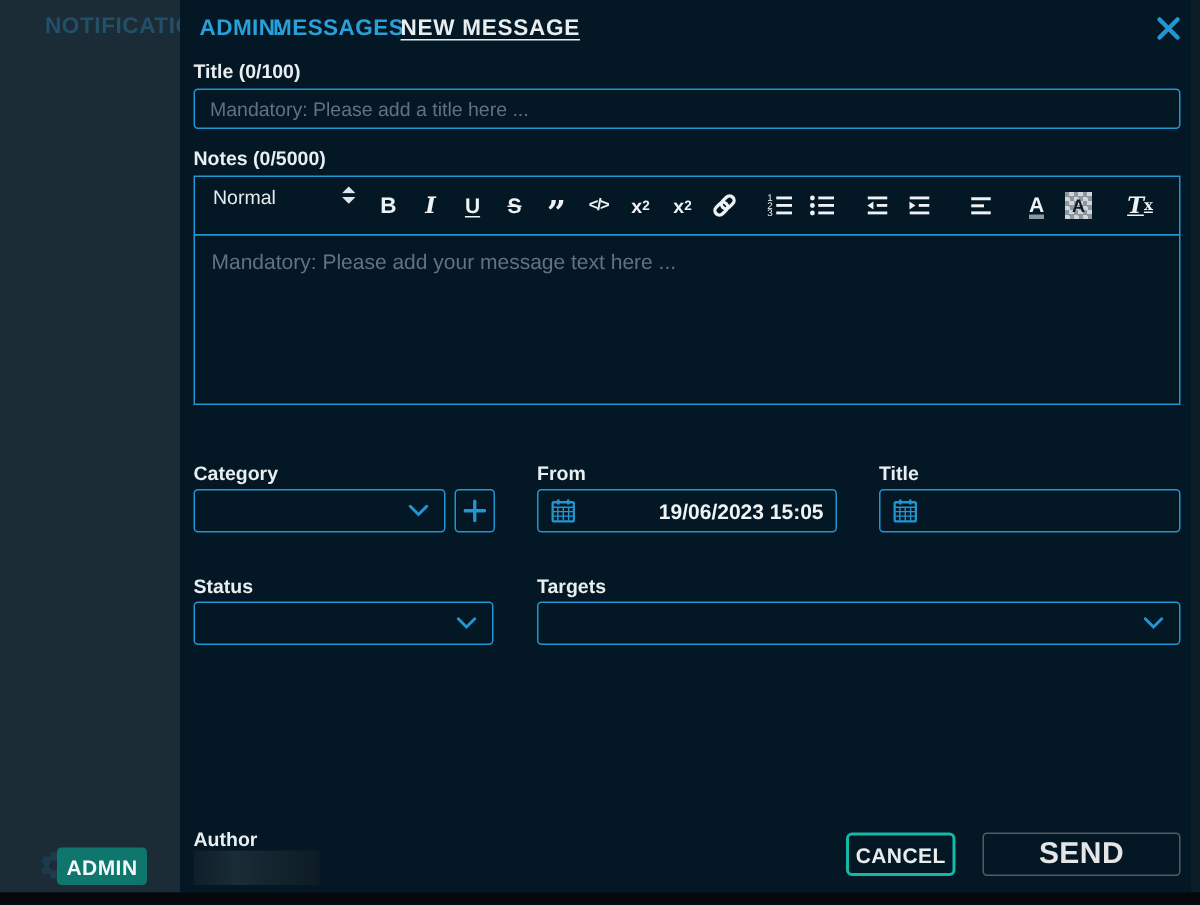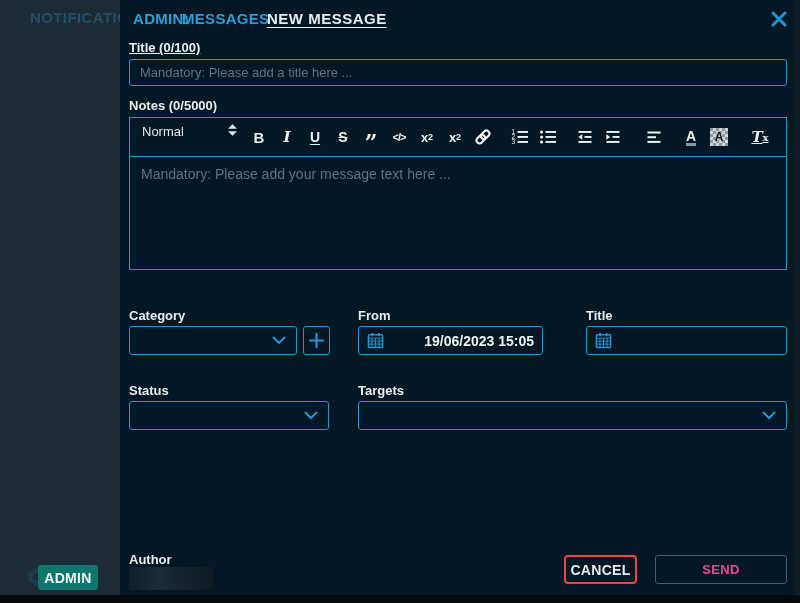--- a/index.html
+++ b/index.html
@@ -107,28 +107,28 @@
     color:#eef3f5; font-size:14px; font-weight:700; font-family:"Liberation Sans", sans-serif;
     width:100%;
   }
   .author-box {
     position:absolute; left:9px; top:567px; width:84px; height:23px;
     background:linear-gradient(90deg,#0f1f29 0%, #1a2c36 35%, #15252f 60%, #0c1b24 100%);
     filter:blur(.4px);
   }
   .btn-cancel {
     position:absolute; left:444px; top:555px; width:73px; height:29px;
-    background:transparent; border:2px solid #ef4444; border-radius:4px;
+    background:transparent; border:2px solid #14b8a6; border-radius:4px;
     color:#e8edef; font-size:14px; font-weight:600; letter-spacing:.3px;
     font-family:"Liberation Sans", sans-serif; cursor:pointer;
   }
   .btn-send {
     position:absolute; left:535px; top:555px; width:132px; height:29px;
     background:transparent; border:1px solid #4e5e67; border-radius:3px;
-    color:#ec4899; font-size:13px; font-weight:600; letter-spacing:.3px;
+    color:#e5e5e5; font-size:20px; font-weight:600; letter-spacing:.3px;
     font-family:"Liberation Sans", sans-serif;
   }
 </style>
 </head>
 <body>
 
 <div class="page-left">
   <div class="page-title">NOTIFICATIONS (</div>
   <svg class="gear" viewBox="0 0 24 24">
     <path fill="#1c3c4e" d="M19.14 12.94c.04-.3.06-.61.06-.94 0-.32-.02-.64-.07-.94l2.03-1.58c.18-.14.23-.41.12-.61l-1.92-3.32c-.12-.22-.37-.29-.59-.22l-2.39.96c-.5-.38-1.03-.7-1.62-.94l-.36-2.54c-.04-.24-.24-.41-.48-.41h-3.84c-.24 0-.43.17-.47.41l-.36 2.54c-.59.24-1.13.57-1.62.94l-2.39-.96c-.22-.08-.47 0-.59.22L2.74 8.87c-.12.21-.08.47.12.61l2.03 1.58c-.05.3-.09.63-.09.94s.02.64.07.94l-2.03 1.58c-.18.14-.23.41-.12.61l1.92 3.32c.12.22.37.29.59.22l2.39-.96c.5.38 1.03.7 1.62.94l.36 2.54c.05.24.24.41.48.41h3.84c.24 0 .44-.17.47-.41l.36-2.54c.59-.24 1.13-.56 1.62-.94l2.39.96c.22.08.47 0 .59-.22l1.92-3.32c.12-.22.07-.47-.12-.61l-2.01-1.58zM12 15.6c-1.98 0-3.6-1.62-3.6-3.6s1.62-3.6 3.6-3.6 3.6 1.62 3.6 3.6-1.62 3.6-3.6 3.6z"></path>
@@ -140,21 +140,21 @@
 
 <div class="modal">
 
   <span class="hdr-prefix">ADMIN:</span>
   <span class="hdr-section">MESSAGES</span>
   <span class="hdr-active">NEW MESSAGE</span>
   <svg class="close-x" viewBox="0 0 18 18">
     <path d="M3 3 L15 15 M15 3 L3 15" stroke="#2196d3" stroke-width="3" fill="none" stroke-linecap="round"></path>
   </svg>
 
-  <div class="lbl" style="left:9px; top:40px;text-decoration:underline;">Title (0/100)</div>
+  <div class="lbl" style="left:9px; top:40px;">Title (0/100)</div>
   <input class="txt-input" type="text" placeholder="Mandatory: Please add a title here ..." style="">
 
   <div class="lbl" style="left:9px; top:98px;">Notes (0/5000)</div>
 
   <div class="ql-toolbar">
     <div class="fmt-picker">
       <span class="fmt-label">Normal</span>
       <span class="fmt-arrows">
         <svg width="9" height="5" viewBox="0 0 10 5">
             <path d="M5 0 L10 5 H0 Z" fill="#dfe6e9"></path>
@@ -252,21 +252,21 @@
         <path d="M1.5 1.5 L7 7 L12.5 1.5" stroke="#2196d3" stroke-width="2" fill="none" stroke-linecap="round"></path>
       </svg>
   </div>
   <button class="plus-btn">
     <svg width="15" height="15" viewBox="0 0 15 15">
         <path d="M7.5 1 V14 M1 7.5 H14" stroke="#2196d3" stroke-width="2.2" fill="none" stroke-linecap="round"></path>
       </svg>
   </button>
 
   <div class="lbl" style="left:238px; top:308px;">From</div>
-  <div class="date-field" style="left:238px; top:326px; width:185px;">
+  <div class="date-field" style="left:238px; top:326px; width:200px;">
     <svg width="17" height="17" viewBox="0 0 18 18" fill="none" stroke="#2196d3">
       <rect x="1.5" y="3" width="15" height="13.5" rx="1" stroke-width="1.6"></rect>
       <path d="M5.5 1 V4.5 M12.5 1 V4.5" stroke-width="1.8"></path>
       <path d="M1.5 6.5 H16.5 M5.2 6.5 V16 M9 6.5 V16 M12.8 6.5 V16 M1.5 9.6 H16.5 M1.5 12.8 H16.5" stroke-width="1"></path>
     </svg>
     <input type="text" readonly="" value="19/06/2023 15:05" style="">
   </div>
 
   <div class="lbl" style="left:466px; top:308px;">Title</div>
   <div class="date-field" style="left:466px; top:326px; width:201px;">

